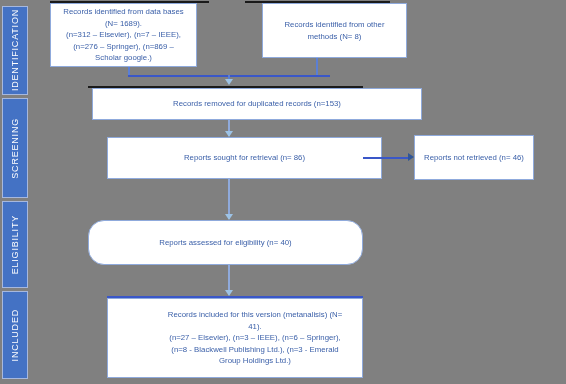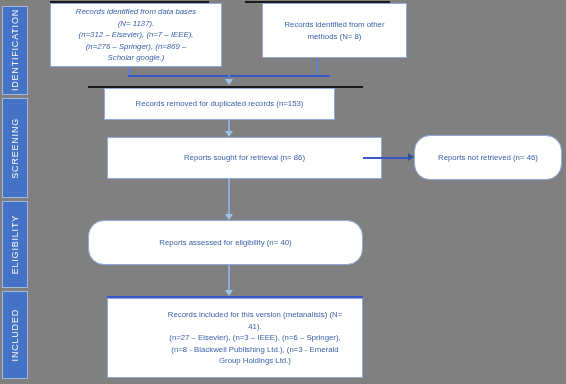--- a/index.html
+++ b/index.html
@@ -108,24 +108,24 @@
     <span>SCREENING</span>
   </div>
   <div class="phase-bar" style="left:2px; top:201px; width:26px; height:87px;">
     <span>ELIGIBILITY</span>
   </div>
   <div class="phase-bar" style="left:2px; top:291px; width:26px; height:88px;">
     <span>INCLUDED</span>
   </div>
 
   <div class="darkline" style="left:50px; top:1px; width:159px;"></div>
-  <div class="fbox" style="left:50px; top:3px; width:172px; height:64px;font-style:italic;">
+  <div class="fbox" style="left:50px; top:3px; width:147px; height:64px;">
     <div class="txt">
       <div>Records identified from data bases</div>
-      <div>(N= 1137).</div>
+      <div>(N= 1689).</div>
       <div>(n=312 – Elsevier), (n=7 – IEEE),</div>
       <div>(n=276 – Springer), (n=869 –</div>
       <div>Scholar google.)</div>
     </div>
   </div>
 
   <div class="darkline" style="left:245px; top:1px; width:145px;"></div>
   <div class="fbox" style="left:262px; top:3px; width:145px; height:55px;">
     <div class="txt">
       <div>Records identified from other</div>
@@ -136,39 +136,39 @@
   <div class="stub" style="left:128px; top:67px; height:9px;"></div>
 
   <div class="stub" style="left:316px; top:58px; height:18px;"></div>
 
   <div class="hline" style="left:128px; top:75px; width:202px;"></div>
 
   <div class="stub" style="left:228px; top:75px; height:6px;"></div>
   <div class="arrow-down" style="left:225px; top:79px;"></div>
 
   <div class="darkline" style="left:88px; top:86px; width:275px;"></div>
-  <div class="fbox" style="left:104px; top:88px; width:231px; height:32px;">
+  <div class="fbox" style="left:92px; top:88px; width:330px; height:32px;">
     <div class="txt">
       <div>Records removed for duplicated records (n=153)</div>
     </div>
   </div>
 
   <div class="vline" style="left:228px; top:120px; height:16px;"></div>
   <div class="arrow-down" style="left:225px; top:131px;"></div>
 
   <div class="fbox" style="left:88px; top:137px; width:275px; height:42px;margin-left:19px;">
     <div class="txt">
       <div>Reports sought for retrieval (n= 86)</div>
     </div>
   </div>
 
   <div class="hline" style="left:363px; top:157px; width:48px;"></div>
   <div class="arrow-right" style="left:408px; top:153px;"></div>
 
-  <div class="fbox" style="left:414px; top:135px; width:148px; height:45px;border-radius:16px;">
+  <div class="fbox" style="left:414px; top:135px; width:120px; height:45px;">
     <div class="txt">
       <div>Reports not retrieved (n= 46)</div>
     </div>
   </div>
 
   <div class="vline" style="left:228px; top:179px; height:40px;"></div>
   <div class="arrow-down" style="left:225px; top:214px;"></div>
 
   <div class="fbox" style="left:88px; top:220px; width:275px; height:45px;border-radius:16px;">
     <div class="txt">

